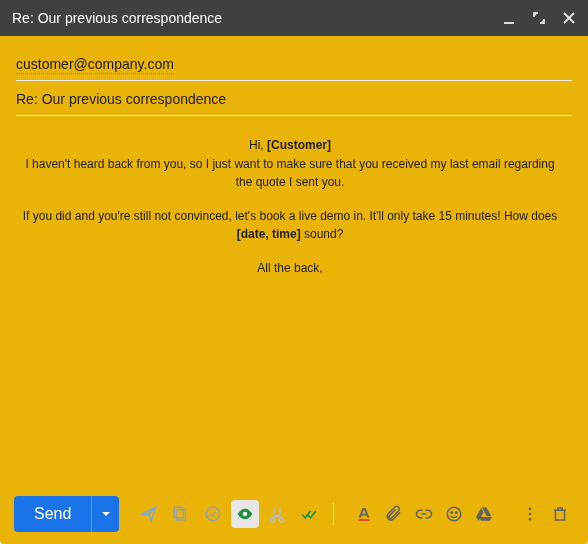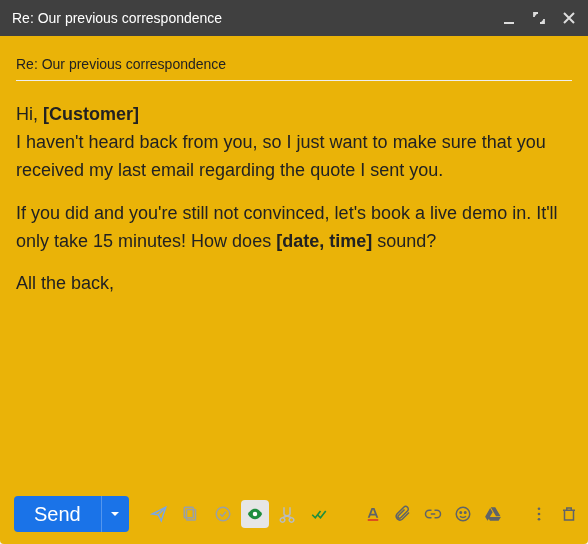--- a/index.html
+++ b/index.html
@@ -10,29 +10,29 @@
   .header { background: #404040; color: #fff; display: flex; align-items: center; padding: 0 12px; height: 36px; }
   .header-title { flex: 1; font-size: 14px; font-weight: 500; }
   .header-controls { display: flex; gap: 16px; align-items: center; }
   .hdr-btn { width: 14px; height: 14px; display: flex; align-items: center; justify-content: center; cursor: pointer; color: #ddd; }
   .hdr-btn svg { width: 14px; height: 14px; display: block; }
 
   .fields { padding: 10px 16px 0 16px; }
   .fld-row { border-bottom: 1px solid #eee; padding: 10px 0 8px 0; font-size: 14px; color: #222; }
   .recipient-chip { color: #1a1a1a; border-bottom: 1px dotted #888; padding-bottom: 1px; }
 
-  .body-area { padding: 20px 24px 0 16px; font-size: 18px; line-height: 1.55; color: #222; }
+  .body-area { padding: 20px 24px 0 16px; font-size: 12px; line-height: 1.55; color: #222; text-align: center; }
   .body-area p { margin-bottom: 15px; }
   .body-area .nomargin { margin-bottom: 0; }
   .body-area b { font-weight: 700; }
 
   .footer { position: absolute; left: 0; right: 0; bottom: 0; padding: 10px 14px 12px 14px; display: flex; align-items: center; gap: 6px; }
 
   .send-wrap { display: flex; }
-  .send-btn { background: #1a73e8; color: #fff; border: none; font-size: 20px; font-weight: 500; padding: 0 20px; height: 36px; border-radius: 4px 0 0 4px; cursor: pointer; }
+  .send-btn { background: #1a73e8; color: #fff; border: none; font-size: 16px; font-weight: 500; padding: 0 20px; height: 36px; border-radius: 4px 0 0 4px; cursor: pointer; }
   .send-more { background: #1a73e8; color: #fff; border: none; border-left: 1px solid rgba(255,255,255,0.25); width: 28px; height: 36px; border-radius: 0 4px 4px 0; cursor: pointer; display: flex; align-items: center; justify-content: center; }
   .send-more svg { width: 10px; height: 10px; fill: #fff; }
 
   .tool-group { display: flex; align-items: center; gap: 4px; margin-left: 10px; }
   .tool { width: 28px; height: 28px; display: flex; align-items: center; justify-content: center; color: #9aa0a6; cursor: pointer; border-radius: 4px; }
   .tool svg { width: 18px; height: 18px; }
   .tool.active-green { background: #e6e6e6; color: #1e8e3e; }
   .tool.green { color: #1e8e3e; }
   .tool.blue { color: #7aa7e8; }
   .tool.muted { color: #b8bcc2; }
@@ -64,20 +64,23 @@
       </div>
       <div class="hdr-btn">
         <svg viewBox="0 0 14 14">
             <path d="M2 2 L12 12 M12 2 L2 12" stroke="currentColor" stroke-width="2"></path>
           </svg>
       </div>
     </div>
   </div>
 
   <div class="fields">
+    <div class="fld-row">
+      <span class="recipient-chip">customer@company.com</span>
+    </div>
     <div class="fld-row">Re: Our previous correspondence</div>
   </div>
 
   <div class="body-area">
     <p class="nomargin">
       <span>Hi, </span><b>[Customer]</b>
     </p>
     <p style="margin-top:0">I haven't heard back from you, so I just want to make sure that you received my last email regarding the quote I sent you.</p>
     <p>
       <span>If you did and you're still not convinced, let's book a live demo in. It'll only take 15 minutes! How does </span><b>[date, time]</b><span> sound?</span>

